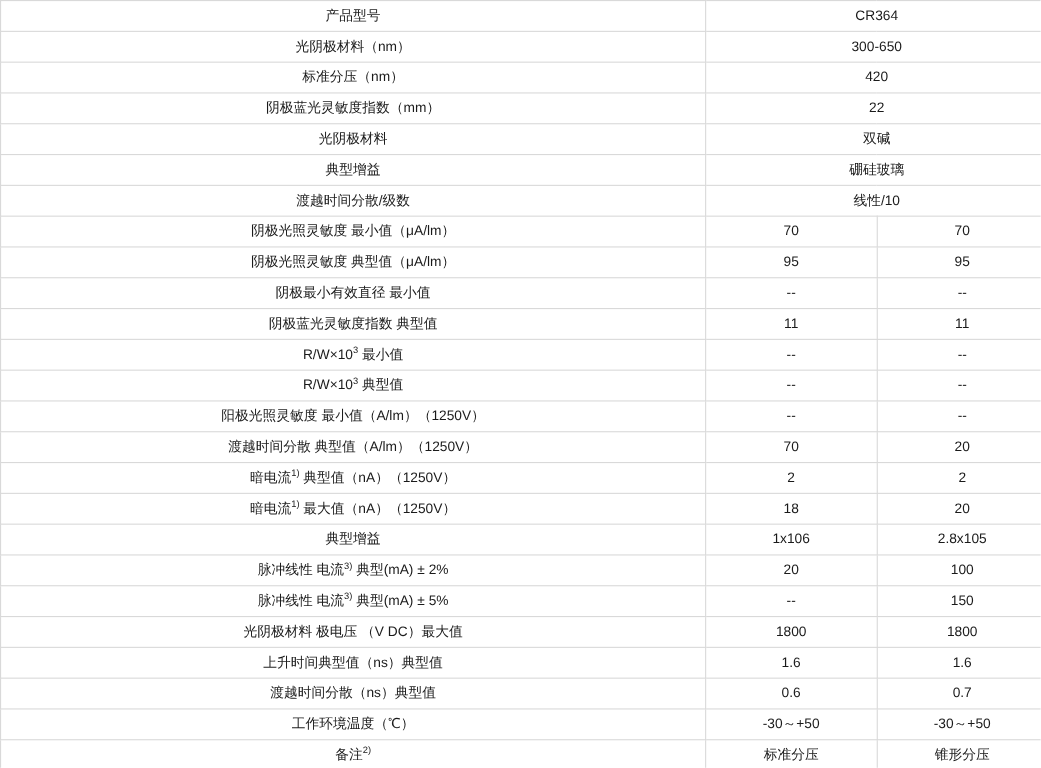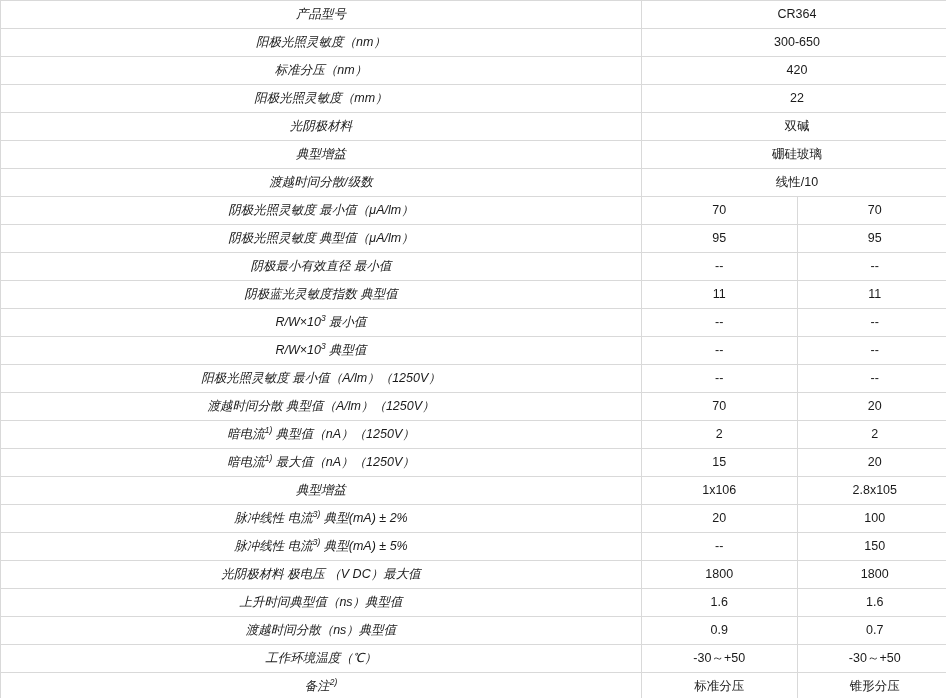--- a/index.html
+++ b/index.html
@@ -27,21 +27,20 @@
     vertical-align: middle;
     height: 27px;
     padding: 0 2px;
     line-height: 1.25;
     color: #1a1a1a;
     white-space: nowrap;
     overflow: hidden;
   }
   td.label {
     width: 636px;
-    font-style: italic;
   }
   td.val {
     width: 153px;
     margin-top: 16px;
   }
   td.val-span {
     width: 306px;
   }
   sup {
     font-size: 8.5px;
@@ -52,29 +51,29 @@
 </head>
 <body>
 
 <table class="spec">
   <tbody>
       <tr>
         <td class="label">产品型号</td>
         <td class="val-span" colspan="2">CR364</td>
       </tr>
       <tr>
-        <td class="label">阳极光照灵敏度（nm）</td>
+        <td class="label">光阴极材料（nm）</td>
         <td class="val-span" colspan="2">300-650</td>
       </tr>
       <tr>
         <td class="label">标准分压（nm）</td>
         <td class="val-span" colspan="2">420</td>
       </tr>
       <tr>
-        <td class="label">阳极光照灵敏度（mm）</td>
+        <td class="label">阴极蓝光灵敏度指数（mm）</td>
         <td class="val-span" colspan="2">22</td>
       </tr>
       <tr>
         <td class="label">光阴极材料</td>
         <td class="val-span" colspan="2">双碱</td>
       </tr>
       <tr>
         <td class="label">典型增益</td>
         <td class="val-span" colspan="2">硼硅玻璃</td>
       </tr>
@@ -122,21 +121,21 @@
         <td class="val">70</td>
         <td class="val">20</td>
       </tr>
       <tr>
         <td class="label">暗电流<sup>1)</sup> 典型值（nA）（1250V）</td>
         <td class="val">2</td>
         <td class="val">2</td>
       </tr>
       <tr>
         <td class="label">暗电流<sup>1)</sup> 最大值（nA）（1250V）</td>
-        <td class="val">15</td>
+        <td class="val">18</td>
         <td class="val">20</td>
       </tr>
       <tr>
         <td class="label">典型增益</td>
         <td class="val">1x106</td>
         <td class="val">2.8x105</td>
       </tr>
       <tr>
         <td class="label">脉冲线性 电流<sup>3)</sup> 典型(mA) ± 2%</td>
         <td class="val">20</td>
@@ -152,21 +151,21 @@
         <td class="val">1800</td>
         <td class="val">1800</td>
       </tr>
       <tr>
         <td class="label">上升时间典型值（ns）典型值</td>
         <td class="val">1.6</td>
         <td class="val">1.6</td>
       </tr>
       <tr>
         <td class="label">渡越时间分散（ns）典型值</td>
-        <td class="val">0.9</td>
+        <td class="val">0.6</td>
         <td class="val">0.7</td>
       </tr>
       <tr>
         <td class="label">工作环境温度（℃）</td>
         <td class="val">-30～+50</td>
         <td class="val">-30～+50</td>
       </tr>
       <tr>
         <td class="label">备注<sup>2)</sup></td>
         <td class="val">标准分压</td>

